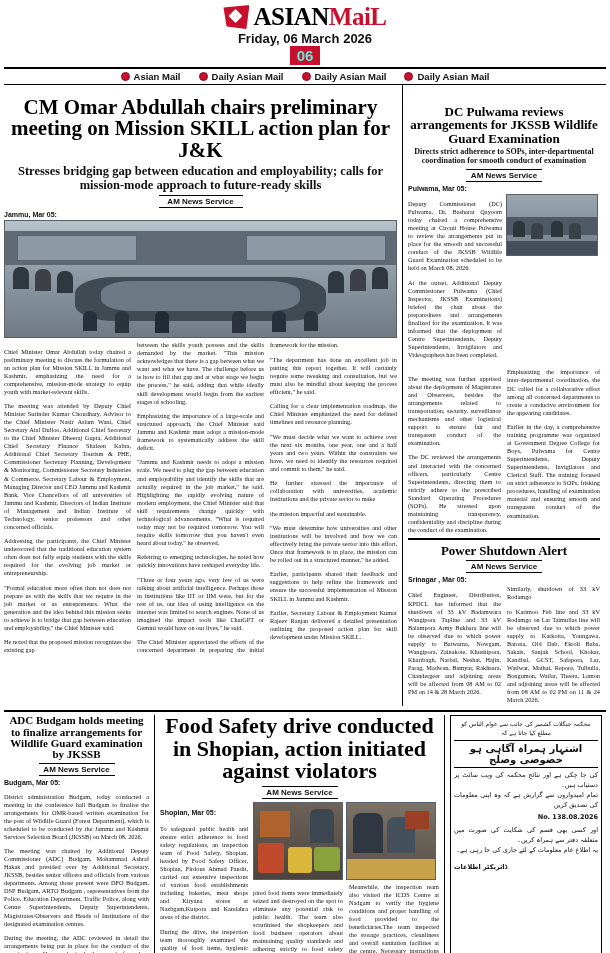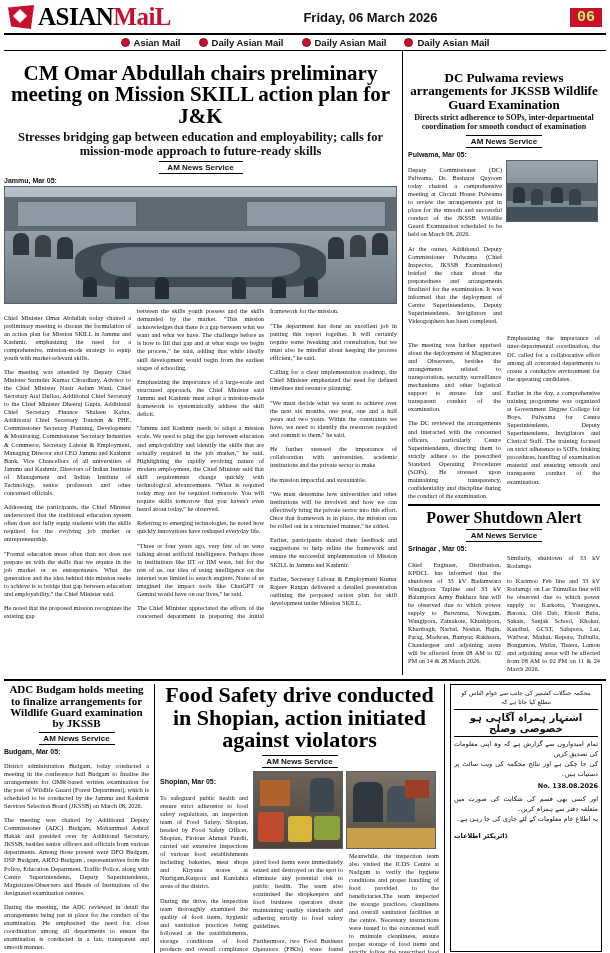--- a/index.html
+++ b/index.html
@@ -16,20 +16,21 @@
     overflow: hidden;
     background: #fff;
     padding: 0 4px;
   }
   
   .masthead {
     display: flex;
     align-items: center;
     justify-content: space-between;
     padding: 3px 4px 2px 4px;
+    flex-direction: column;
   }
   .logo-wrap { display: flex; align-items: center; gap: 4px; }
   .logo-mark {
     width: 26px; height: 24px;
     background: #c8102e;
     position: relative;
     clip-path: polygon(0 10%, 100% 0, 88% 100%, 12% 90%);
   }
   .logo-mark:after{
     content:""; position:absolute; left:5px; top:4px;
@@ -43,22 +44,22 @@
     letter-spacing: -0.5px;
     color: #000;
   }
   .logo-text .red { color: #c8102e; }
   .masthead-date {
     font-family: "Liberation Sans", sans-serif;
     font-weight: bold;
     font-size: 13px;
   }
   .page-num {
-    background: #c8102e; color: #bef264;
-    font-family: Liberation Mono, monospace;
+    background: #c8102e; color: #5eead4;
+    font-family: Liberation Sans, sans-serif;
     font-weight: bold; font-size: 15px;
     padding: 1px 7px;
   }
   
   .editions {
     border-top: 2px solid #000;
     border-bottom: 1px solid #000;
     display: flex;
     align-items: center;
     justify-content: center;
@@ -259,21 +260,21 @@
       </div>
 
       <div class="body-text cols2" style="margin-top:3px;">
         <p>The meeting was further apprised about the deployment of Magistrates and Observers, besides the arrangements related to transportation, security, surveillance mechanisms and other logistical support to ensure fair and transparent conduct of the examination.</p>
         <p>The DC reviewed the arrangements and interacted with the concerned officers, particularly Centre Superintendents, directing them to strictly adhere to the prescribed Standard Operating Procedures (SOPs). He stressed upon maintaining transparency, confidentiality and discipline during the conduct of the examination.</p>
         <p>Emphasizing the importance of inter-departmental coordination, the DC called for a collaborative effort among all concerned departments to create a conducive environment for the appearing candidates.</p>
         <p>Earlier in the day, a comprehensive training programme was organized at Government Degree College for Boys, Pulwama for Centre Superintendents, Deputy Superintendents, Invigilators and Clerical Staff. The training focused on strict adherence to SOPs, frisking procedures, handling of examination material and ensuring smooth and transparent conduct of the examination.</p>
       </div>
 
       <div class="thick-rule"></div>
-      <div class="hl" style="font-size:16px;">Power Shutdown Alert</div>
+      <div class="hl" style="font-size:13px;">Power Shutdown Alert</div>
       <div class="byline" style="width:76px;">AM News Service</div>
       <div class="dateline">Srinagar , Mar 05:</div>
       <div class="body-text cols2" style="margin-top:2px;">
         <p>Chief Engineer, Distribution, KPDCL has informed that the shutdown of 33 kV Badamwara Wangipora Tapline and 33 kV Balampora Army Bukhara line will be observed due to which power supply to Batwarna, Nowgam, Wangipora, Zainakote, Khushipora, Khartbagh, Narbal, Neshat, Hajin, Parag, Madwan, Bamyar, Rakhsara, Chandergeer and adjoining areas will be affected from 08 AM to 02 PM on 14 &amp; 28 March 2026.</p>
         <p>Similarly, shutdown of 33 kV Rodamgo</p>
         <p>to Karimoo Feb line and 33 kV Rodamgo on Lar Taimullas line will be observed due to which power supply to Karkotta, Youngawa, Barona, Old Dab, Ekroli Baba, Sakais, Sanjak School, Khokar, Kandbal, GCST, Safapora, Lar, Watlwar, Mathai, Repore, Tulbulla, Bongumon, Watlar, Theera, Lamon and adjoining areas will be affected from 08 AM to 02 PM on 11 &amp; 24 March 2026.</p>
       </div>
     </div>
   </div>
 
@@ -326,22 +327,22 @@
             <p>Meanwhile, the inspection team also visited the ICDS Centre at Nadgam to verify the hygiene conditions and proper handling of food provided to the beneficiaries.The team inspected the storage practices, cleanliness and overall sanitation facilities at the centre. Necessary instructions were issued to the concerned staff to maintain cleanliness, ensure proper storage of food items and strictly follow the prescribed food safety and hygiene norms to safeguard the health of beneficiaries.</p>
           </div>
         </div>
       </div>
     </div>
 
     <div class="vrule" style="width:158px;padding-left:5px;">
       <div style="border:1px solid #000;padding:3px;height:268px;overflow:hidden;">
         <div class="urdu" style="text-align:center;font-size:6px;">محکمہ جنگلات کشمیر کی جانب سے عوام الناس کو مطلع کیا جاتا ہے کہ</div>
         <div class="urdu-head">اشتہار ہمراہ آگاہی ہو خصوصی وصلح</div>
+        <div class="urdu">کی جا چکی ہے اور نتائج محکمہ کی ویب سائٹ پر دستیاب ہیں۔</div>
         <div class="urdu">تمام امیدواروں سے گزارش ہے کہ وہ اپنی معلومات کی تصدیق کریں</div>
-        <div class="urdu">کی جا چکی ہے اور نتائج محکمہ کی ویب سائٹ پر دستیاب ہیں۔</div>
         <div class="urdu" style="font-weight:bold;margin:3px 0;">No. 138.08.2026</div>
         <div class="urdu">اور کسی بھی قسم کی شکایت کی صورت میں متعلقہ دفتر سے ہمراہ کریں۔</div>
         <div class="urdu">یہ اطلاع عام معلومات کے لئے جاری کی جا رہی ہے۔</div>
         <div class="urdu" style="text-align:left;font-weight:bold;margin-top:8px;">ڈائریکٹر اطلاعات</div>
       </div>
     </div>
   </div>
 
 </div>
 

